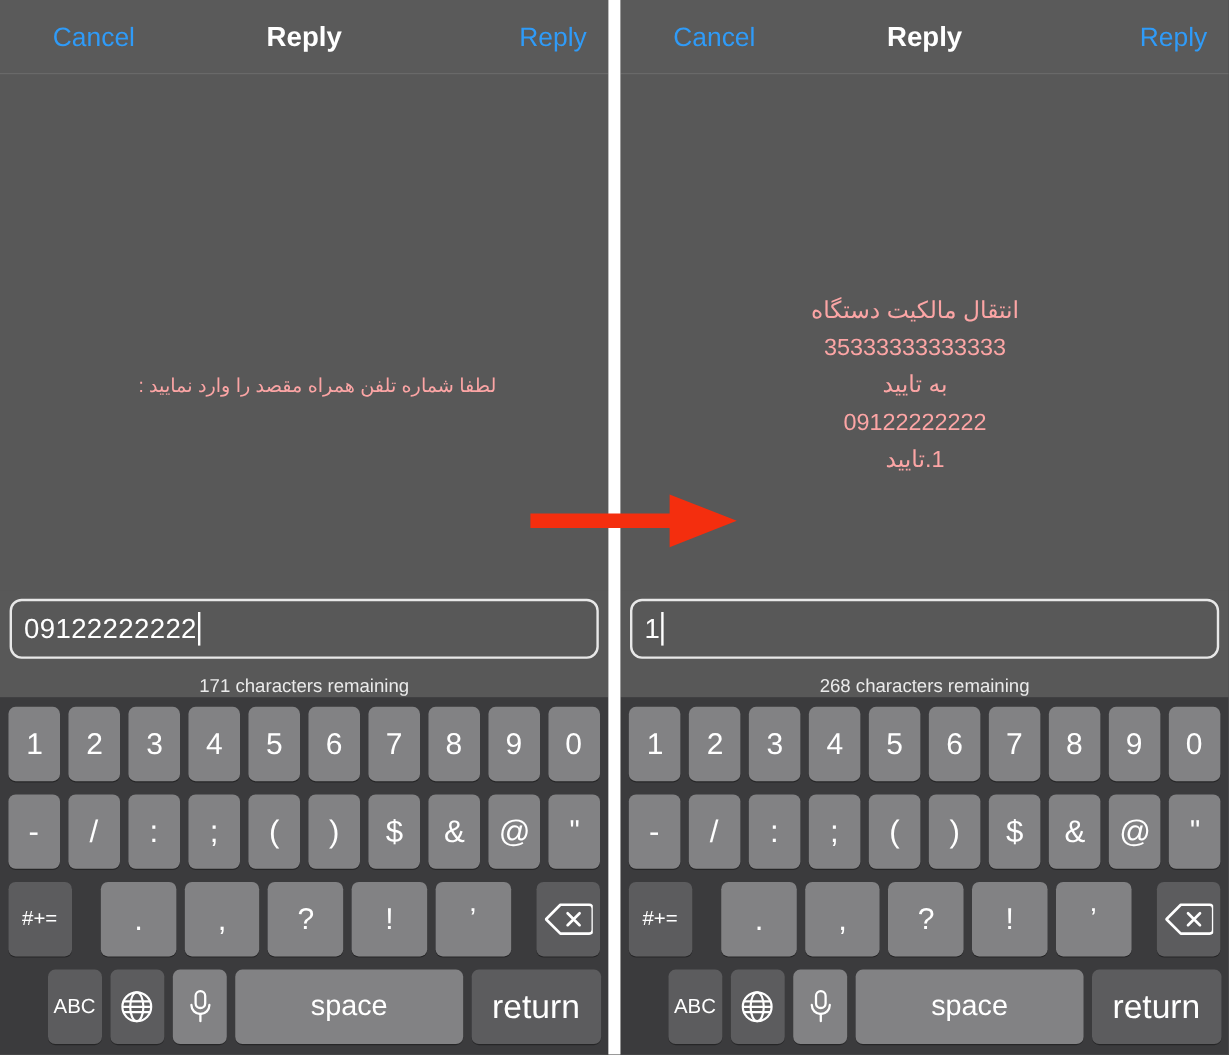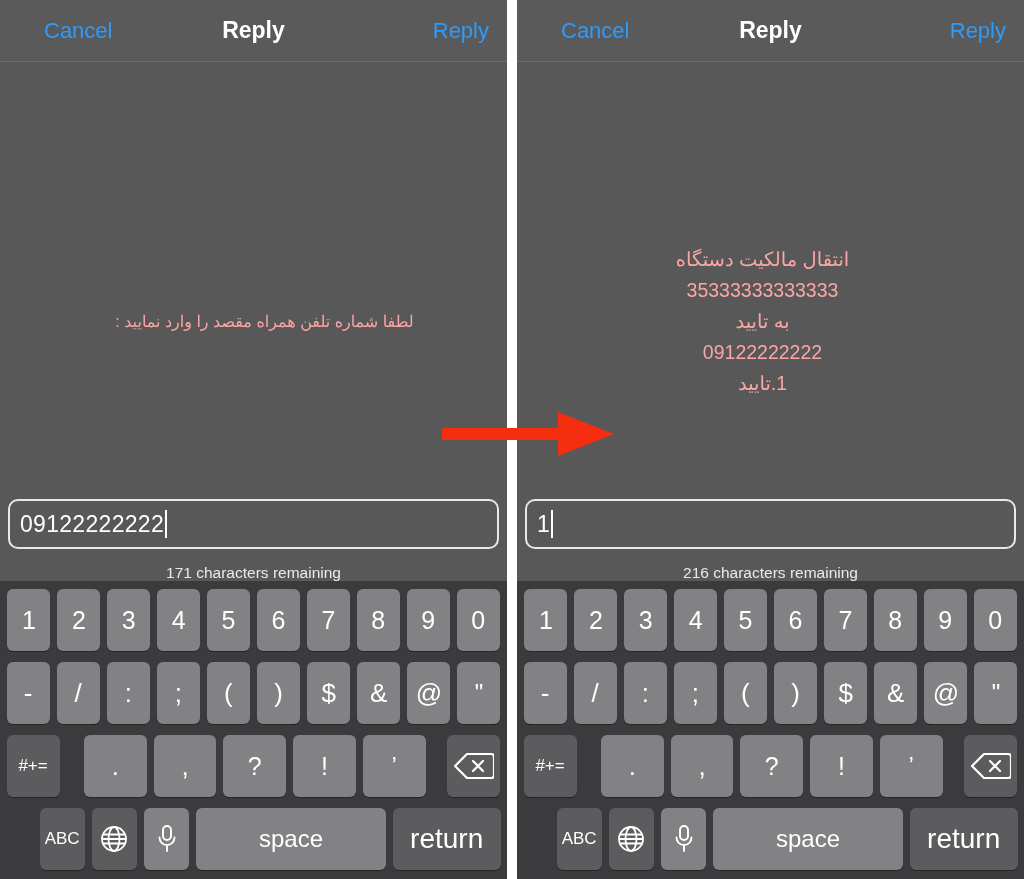--- a/index.html
+++ b/index.html
@@ -317,21 +317,21 @@
         <span class="msg-line">09122222222</span>
         <span class="msg-line">1.تایید</span>
       </div>
     </div>
 
     <div class="entry-area">
       <div class="text-field">
         <span class="value" placeholder="">1</span>
           <span class="caret"></span>
       </div>
-      <div class="counter">216 characters remaining</div>
+      <div class="counter">268 characters remaining</div>
     </div>
 
     <div class="keyboard">
       <div class="kb-row r1">
         <div class="key">1</div>
         <div class="key">2</div>
         <div class="key">3</div>
         <div class="key">4</div>
         <div class="key">5</div>
         <div class="key">6</div>

